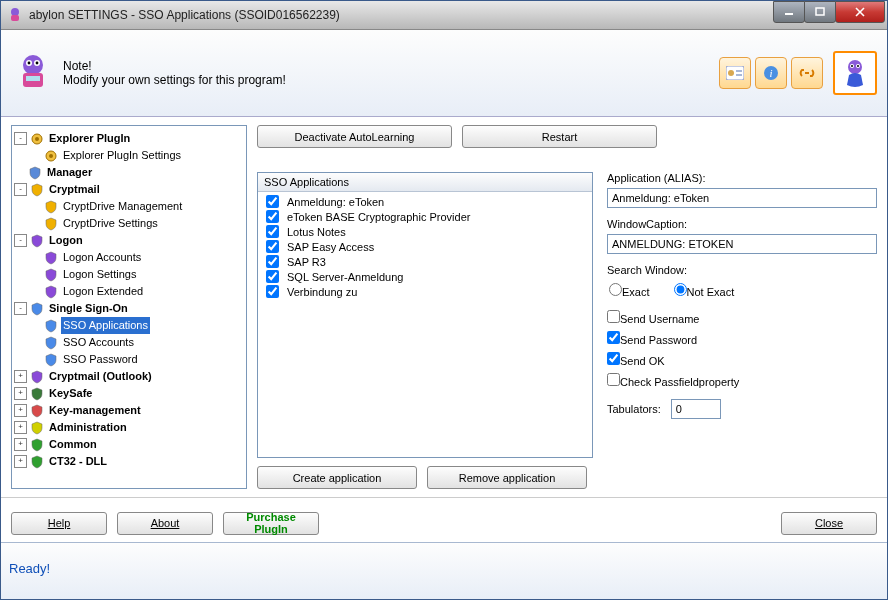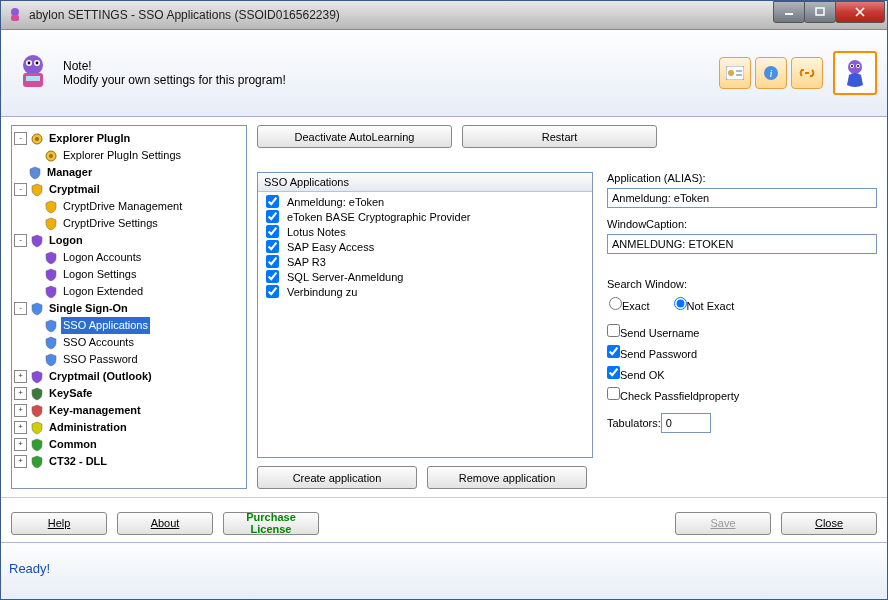--- a/index.html
+++ b/index.html
@@ -43,21 +43,21 @@
 .list-items{padding:2px 4px}
 .list-item{display:flex;align-items:center;gap:4px;padding:1px 0}
 .list-item input{margin:0 4px 0 4px}
 .bottom-btns{display:flex;gap:10px;margin-top:8px;flex-wrap:nowrap}
 .form-col{flex:1;display:flex;flex-direction:column;gap:4px}
 .form-col label{display:block}
 .textin{width:100%;height:20px;border:1px solid #7a97b8;padding:1px 4px;box-sizing:border-box;font-family:inherit;font-size:11px}
 .radio-row{display:flex;gap:24px;align-items:center;margin:2px 0 6px 2px}
 .cb-row{display:flex;align-items:center;gap:4px;margin:1px 0}
 .cb-row input{margin:0}
-.tabrow{display:flex;align-items:center;margin-top:6px}
+.tabrow{display:flex;align-items:center;gap:10px;margin-top:6px}
 .numin{width:50px;height:20px;border:1px solid #7a97b8;padding:1px 4px;box-sizing:border-box;font-family:inherit;font-size:11px}
 .algrow{display:flex;align-items:center;margin-top:18px}
 .algrow select{margin-left:auto;width:108px;height:21px;font-family:inherit;font-size:11px}
 .footer{height:38px;border-top:1px solid #ccc;padding:6px 10px 0;display:flex;gap:10px;align-items:center}
 .footer .spacer{flex:1}
 .status{height:20px;border-top:1px solid #a8b8d0;padding:18px 8px;color:#1050b8;font-size:13px;background:linear-gradient(to bottom,#fdfdfd,#e8eef7)}
 .footer .wbtn{width:96px}
 .purchase{width:128px}
 svg{display:block}
 </style>
@@ -415,21 +415,21 @@
           <div class="bottom-btns">
             <button class="wbtn med">Create application</button>
             <button class="wbtn med">Remove application</button>
           </div>
         </div>
         <div class="form-col">
           <label>Application (ALIAS):</label>
           <input class="textin" value="Anmeldung: eToken" style="">
           <label style="margin-top:6px">WindowCaption:</label>
           <input class="textin" value="ANMELDUNG: ETOKEN" style="">
-          <label style="margin-top:20px">Search Window:</label>
+          <label style="margin-top:6px">Search Window:</label>
           <div class="radio-row">
             <label class="cb-row"><input type="radio" name="sw" style=""><span>Exact</span></label>
             <label class="cb-row"><input type="radio" name="sw" checked="" style=""><span>Not Exact</span></label>
           </div>
           <label class="cb-row"><input type="checkbox" style=""><span>Send Username</span></label>
           <label class="cb-row"><input type="checkbox" checked="" style=""><span>Send Password</span></label>
           <label class="cb-row"><input type="checkbox" checked="" style=""><span>Send OK</span></label>
           <label class="cb-row"><input type="checkbox" style=""><span>Check Passfieldproperty</span></label>
           <div class="tabrow">
             <span>Tabulators:</span>
@@ -440,23 +440,20 @@
     </div>
   </div>
 
   <div class="footer">
     <button class="wbtn">
         <u>Help</u>
       </button>
     <button class="wbtn">
         <u>About</u>
       </button>
-    <button class="wbtn purchase green">Purchase License</button>
+    <button class="wbtn purchase green">Purchase PlugIn</button>
     <div class="spacer"></div>
-    <button class="wbtn" disabled="">
-        <u>Save</u>
-      </button>
     <button class="wbtn">
         <u>Close</u>
       </button>
   </div>
   <div class="status">Ready!</div>
 </div>
 
 </body></html>

